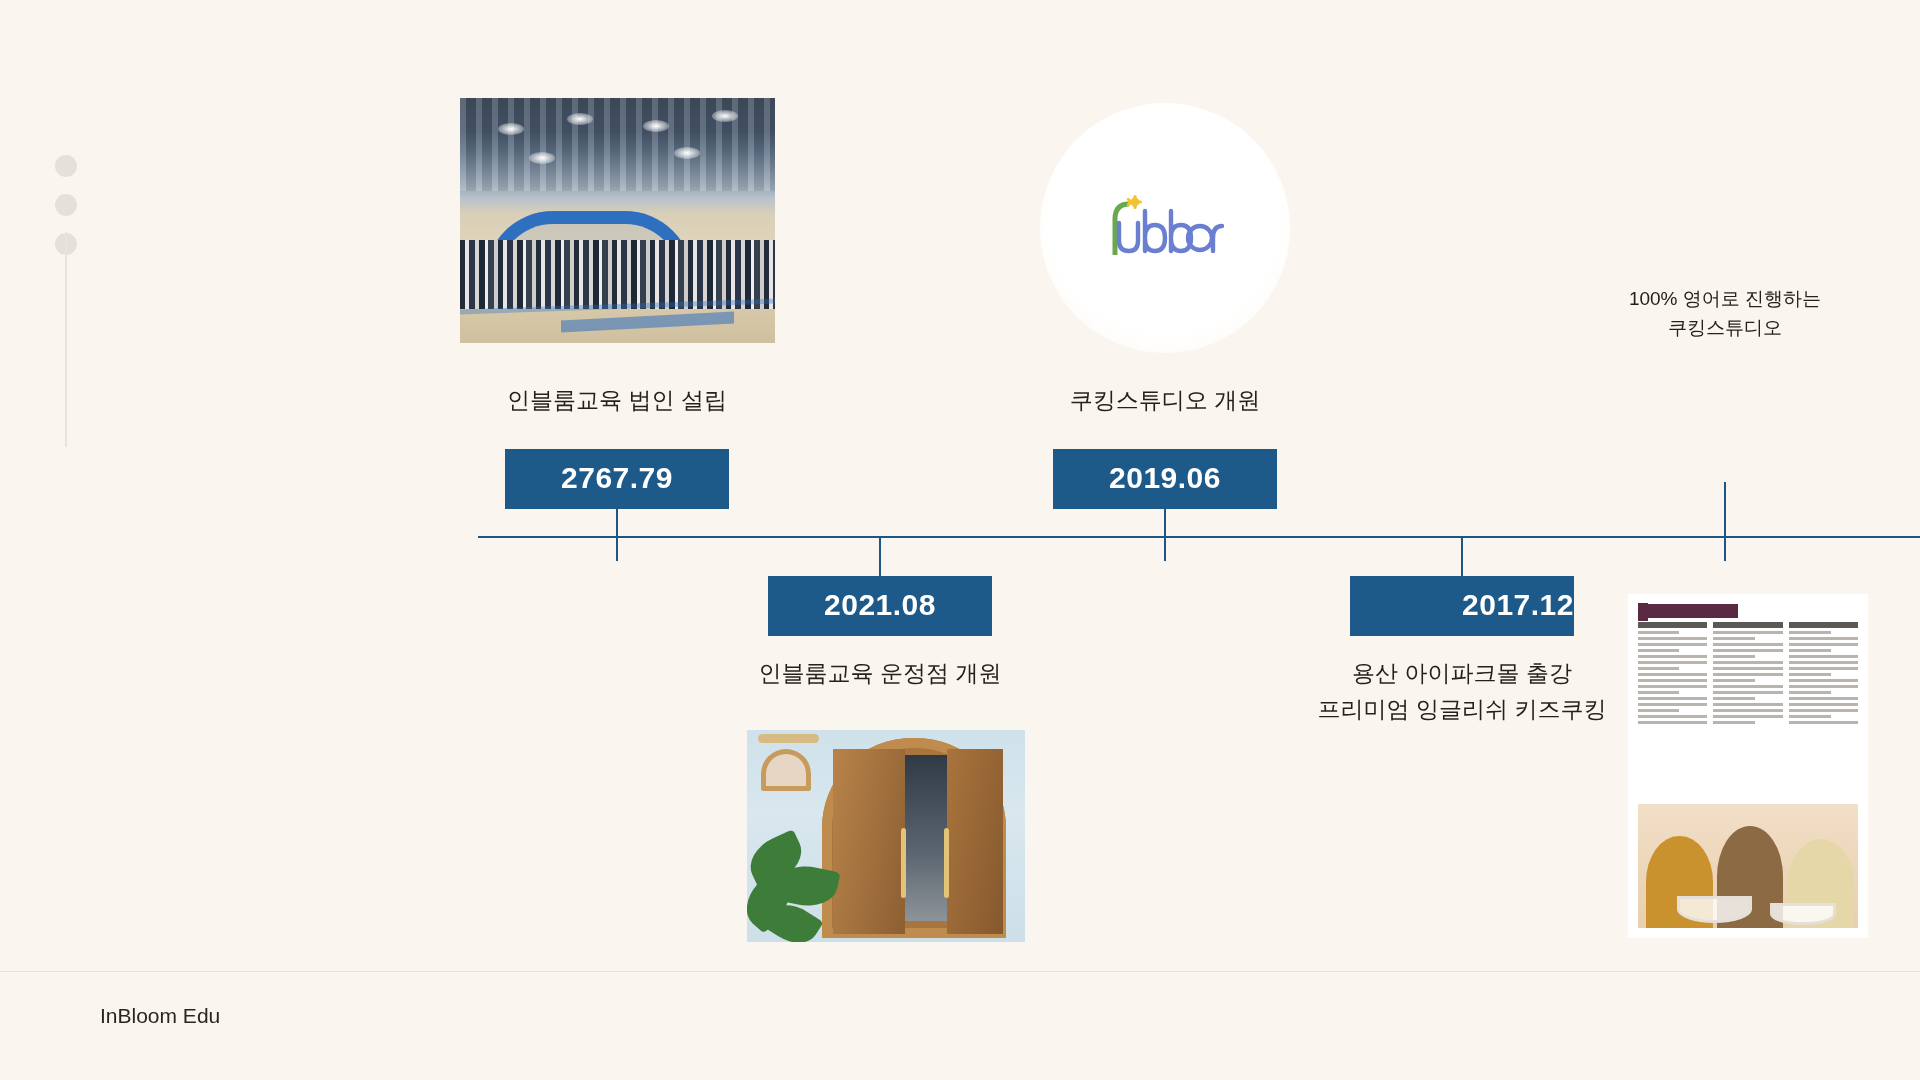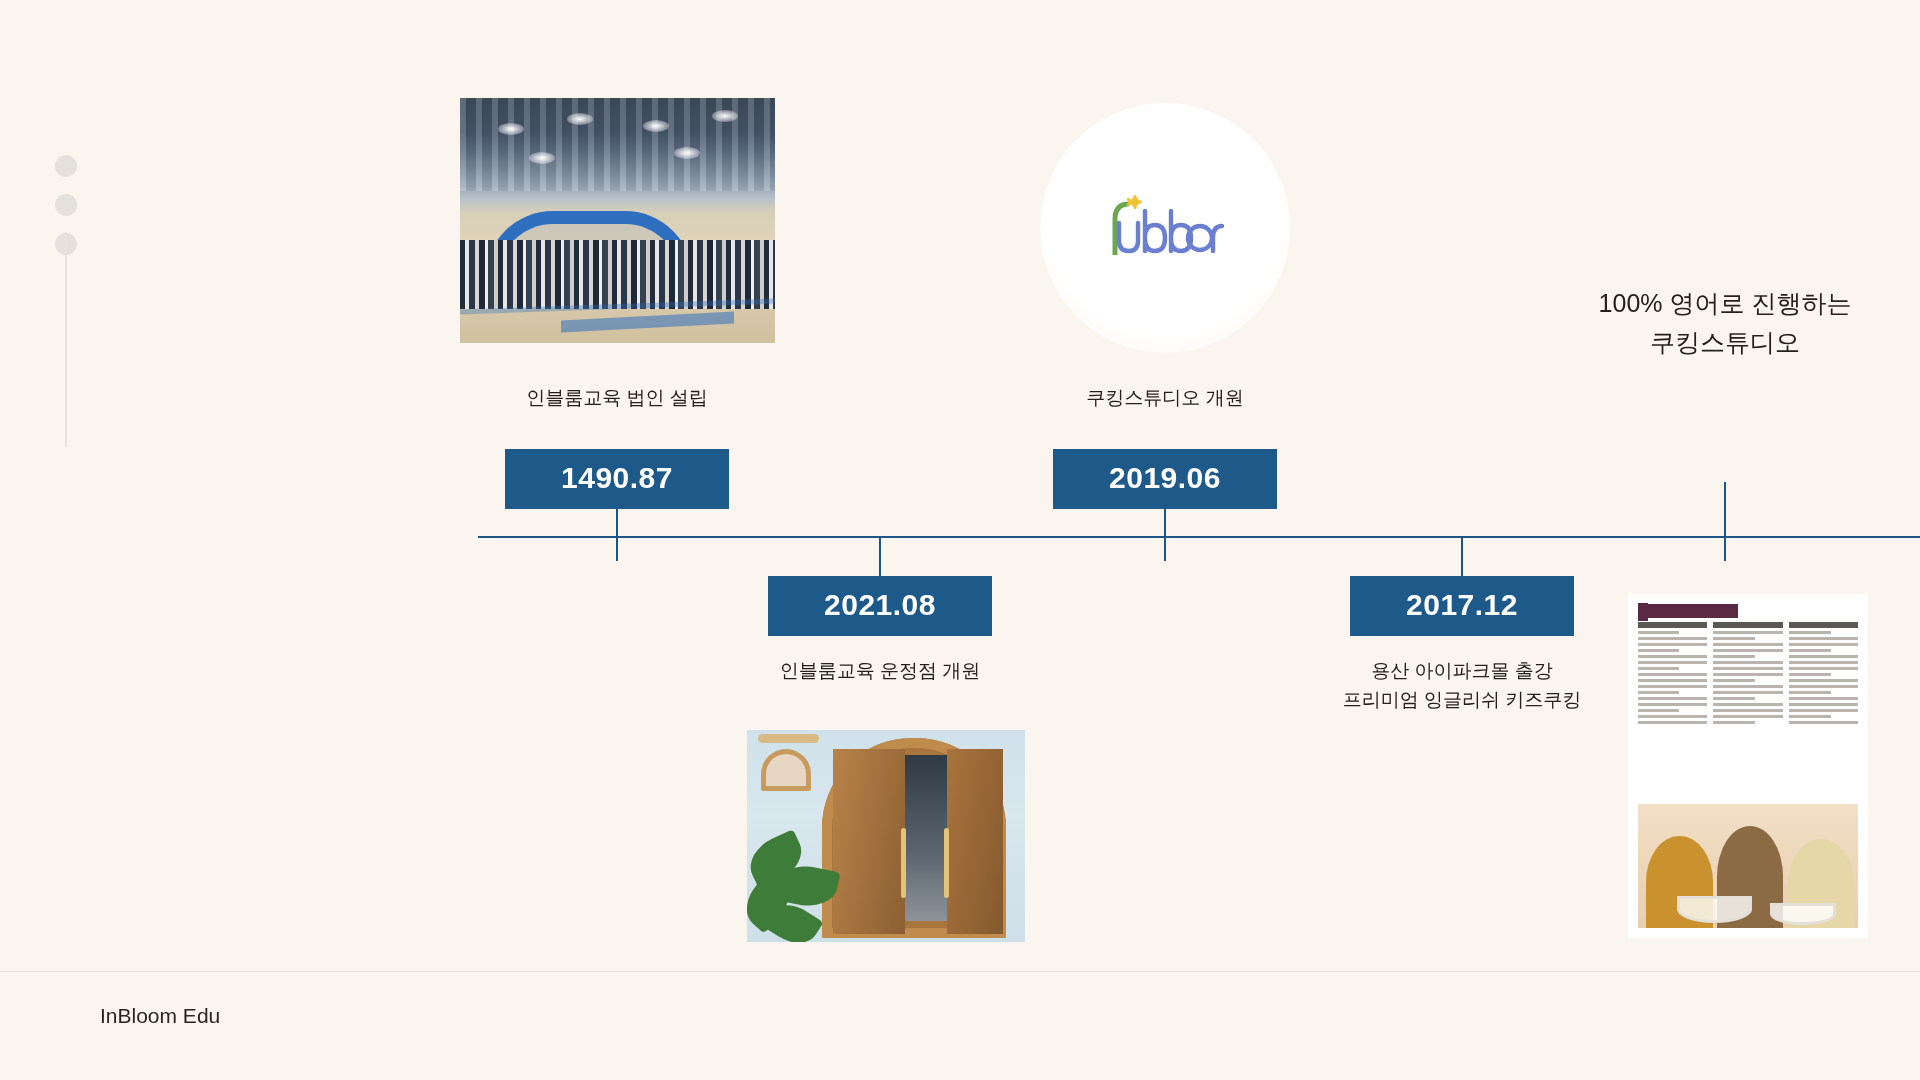--- a/index.html
+++ b/index.html
@@ -36,25 +36,25 @@
     background: #1d5a8a; color: #ffffff;
     font-size: 30px; font-weight: 700;
     letter-spacing: 0.5px;
     text-align: center;
     padding: 14px 0 16px 0;
     width: 224px;
     line-height: 1;
   }
   .stem { position: absolute; width: 2px; background: #1c5685; left: 111px; }
   .caption {
+    font-size: 23px; color: #24201c; text-align: center;
+    line-height: 1.55; width: 300px; white-space: pre-line;
+  }
+  .sub-caption {
     font-size: 19px; color: #24201c; text-align: center;
-    line-height: 1.55; width: 300px; white-space: pre-line;
-  }
-  .sub-caption {
-    font-size: 25px; color: #24201c; text-align: center;
     line-height: 1.55; width: 300px; white-space: pre-line;
   }
 
   
   .photo { position: absolute; overflow: hidden; background: #d8d4cd; }
 
   
   .gym { position: absolute; inset: 0; background:
       linear-gradient(#3f4d5c 0%, #46556a 14%, #5d6f84 22%, #7e8fa1 30%, #9aa8b6 36%, #b8c2cb 41%, #d8cfb8 47%, #e2d6ba 62%, #ddd0b2 74%, #d6c8a8 86%, #cfc0a0 100%); }
   .gym-roof { position: absolute; left: 0; top: 0; right: 0; height: 38%;
@@ -143,21 +143,21 @@
       <div class="gym-light" style="left:68%; top:20%"></div>
       <div class="gym-arch"></div>
       <div class="gym-crowd"></div>
       <div class="gym-floor-line"></div>
       <div class="gym-floor-text"></div>
     </div>
   </div>
   <div class="milestone" style="left:467px; top:383px;">
     <div class="caption" style="width:300px;">인블룸교육 법인 설립</div>
     <div class="stem" style="top:99px; height:79px; left:149px;"></div>
-    <div class="badge" style="position:absolute; left:38px; top:66px;">1490.87</div>
+    <div class="badge" style="position:absolute; left:38px; top:66px;">2767.79</div>
   </div>
 
   <div class="milestone" style="left:730px; top:538px;">
     <div class="stem" style="top:0; height:38px; left:149px;"></div>
     <div class="badge" style="position:absolute; left:38px; top:38px;">2021.08</div>
     <div class="caption" style="position:absolute; left:0; top:118px;">인블룸교육 운정점 개원</div>
   </div>
   <div class="photo" style="left:747px; top:730px; width:278px; height:212px;">
     <div class="door-wrap">
       <div class="wall-lamp"></div>
@@ -199,21 +199,21 @@
     </div>
   </div>
   <div class="milestone" style="left:1015px; top:383px;">
     <div class="caption" style="width:300px;">쿠킹스튜디오 개원</div>
     <div class="stem" style="top:99px; height:79px; left:149px;"></div>
     <div class="badge" style="position:absolute; left:38px; top:66px;">2019.06</div>
   </div>
 
   <div class="milestone" style="left:1312px; top:538px;">
     <div class="stem" style="top:0; height:38px; left:149px;"></div>
-    <div class="badge" style="position:absolute; left:38px; top:38px;">2017.12</div>
+    <div class="badge" style="position:absolute; left:38px; top:38px;text-align:right;">2017.12</div>
     <div class="caption" style="position:absolute; left:0; top:118px;">용산 아이파크몰 출강
 프리미엄 잉글리쉬 키즈쿠킹</div>
   </div>
   <div class="photo" style="left:1628px; top:594px; width:240px; height:344px;">
     <div class="mag">
       <div class="mag-head-bar"></div>
       <div class="mag-head"></div>
       <div class="mag-cols">
         <div class="mag-col">
           <div class="mag-ln h"></div>

